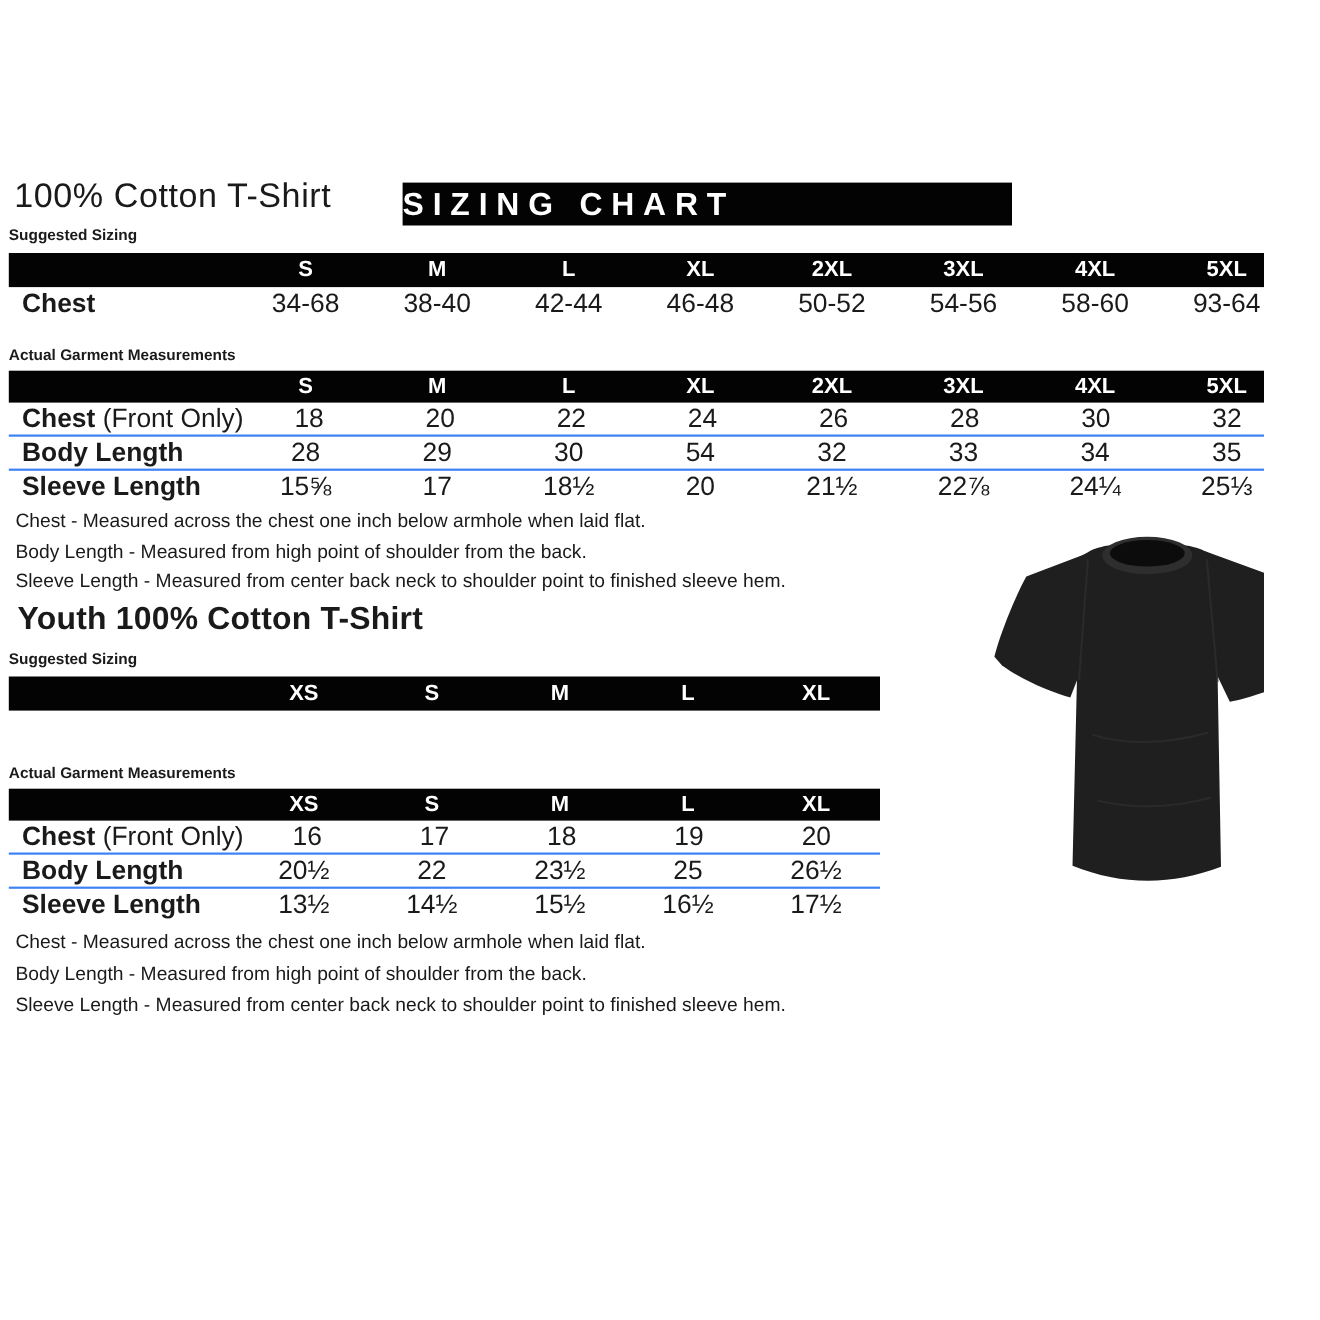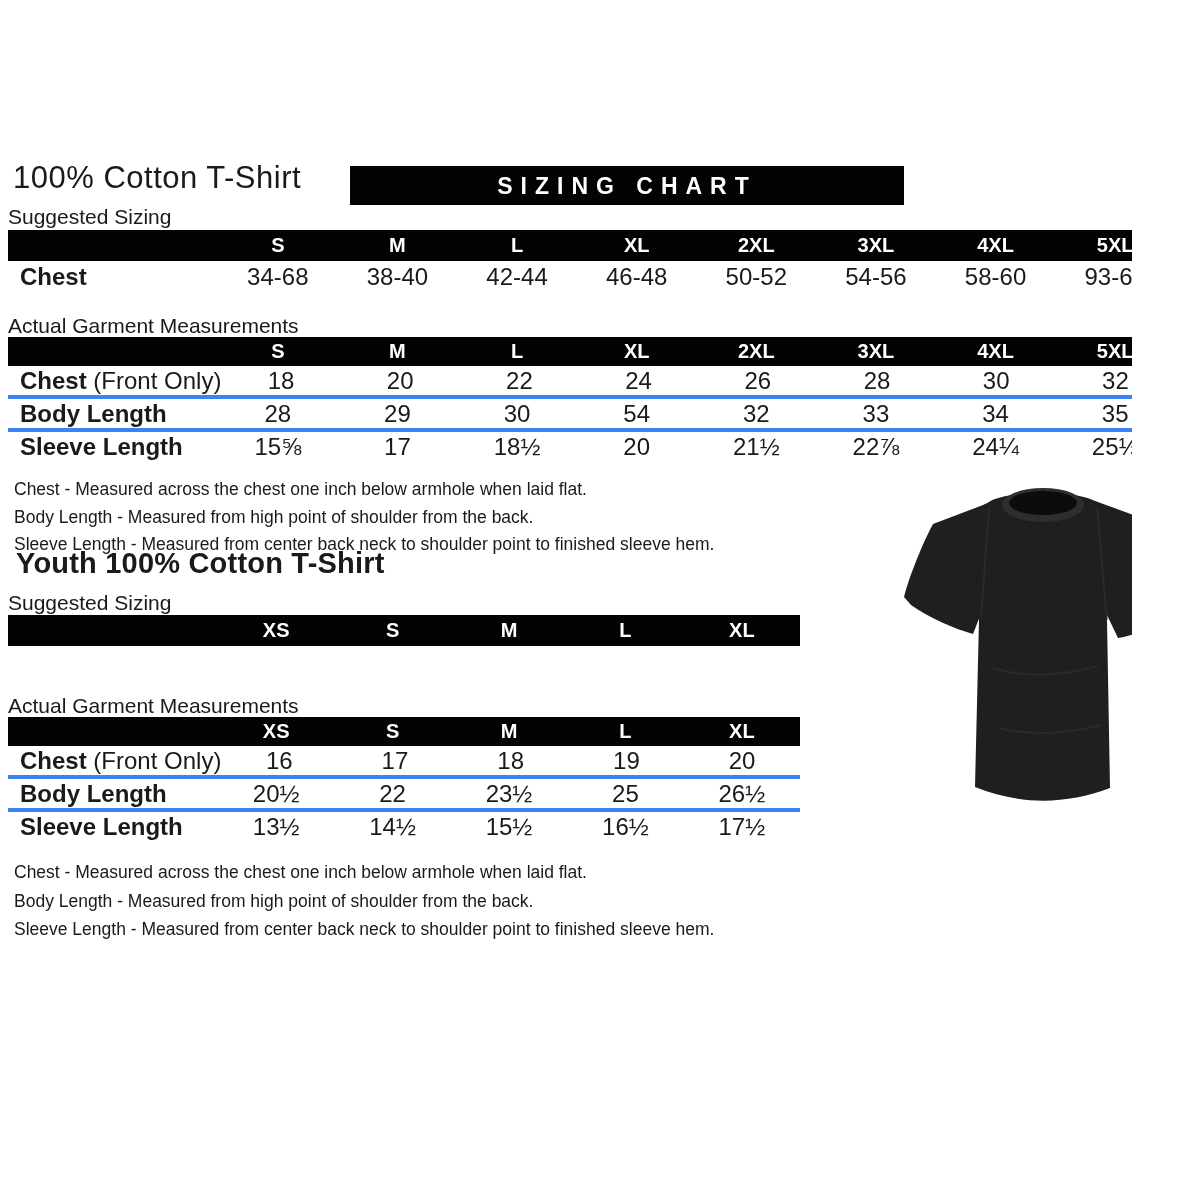--- a/index.html
+++ b/index.html
@@ -1,38 +1,38 @@
 <!DOCTYPE html>
 <html><head>
 <meta charset="utf-8">
 <style>
   html,body{margin:0;padding:0;background:#fff;}
   .canvas{
     position:relative;width:1132px;height:1200px;background:#ffffff;
-    font-family:"Liberation Sans","DejaVu Sans",sans-serif;color:#1a1a1a;overflow:hidden;
+    font-family:"Liberation Sans","DejaVu Sans",sans-serif;color:#1a1a1a;overflow:hidden;padding-left:17px;
   }
   .abs{position:absolute;}
   .page-title{left:13px;top:160px;font-size:31px;font-weight:500;letter-spacing:.5px;}
   .banner{
-    left:350px;top:166px;width:554px;height:39px;background:#030303;color:#fff;
-    font-size:23px;font-weight:bold;letter-spacing:8px;text-align:center;line-height:40px;
+    left:366px;top:166px;width:554px;height:39px;background:#030303;color:#fff;
+    font-size:29px;font-weight:bold;letter-spacing:8px;text-align:left;line-height:40px;
   }
-  .section-label{font-size:21px;}
+  .section-label{font-size:14px;font-weight:bold;}
   .youth-title{left:4px;top:547px;font-size:29px;font-weight:bold;letter-spacing:.2px;margin-left:12px;}
 
   .tbl{display:block;}
   .thead{display:flex;align-items:center;background:#030303;color:#fff;font-weight:bold;font-size:20px;height:31px;}
   .thead.slim{height:29px;}
   .trow{display:flex;align-items:center;font-size:24px;height:31px;}
   .trow.slim{height:29px;}
-  .trow.sep{border-top:4px solid #3b82f6;}
+  .trow.sep{border-top:2px solid #3b82f6;}
   .c-label{flex:0 0 210px;padding-left:12px;box-sizing:border-box;font-weight:bold;white-space:nowrap;}
   .c-label .suffix{font-weight:normal;}
   .c{flex:1;text-align:center;}
-  .notes{font-size:17.5px;line-height:27.5px;margin-top:16px;}
+  .notes{font-size:17.5px;line-height:27.5px;}
   .notes div{white-space:nowrap;}
 </style>
 </head>
 <body>
 
 <div class="canvas">
 
   <div class="abs page-title">100% Cotton T-Shirt</div>
   <div class="abs banner">SIZING CHART</div>
 

